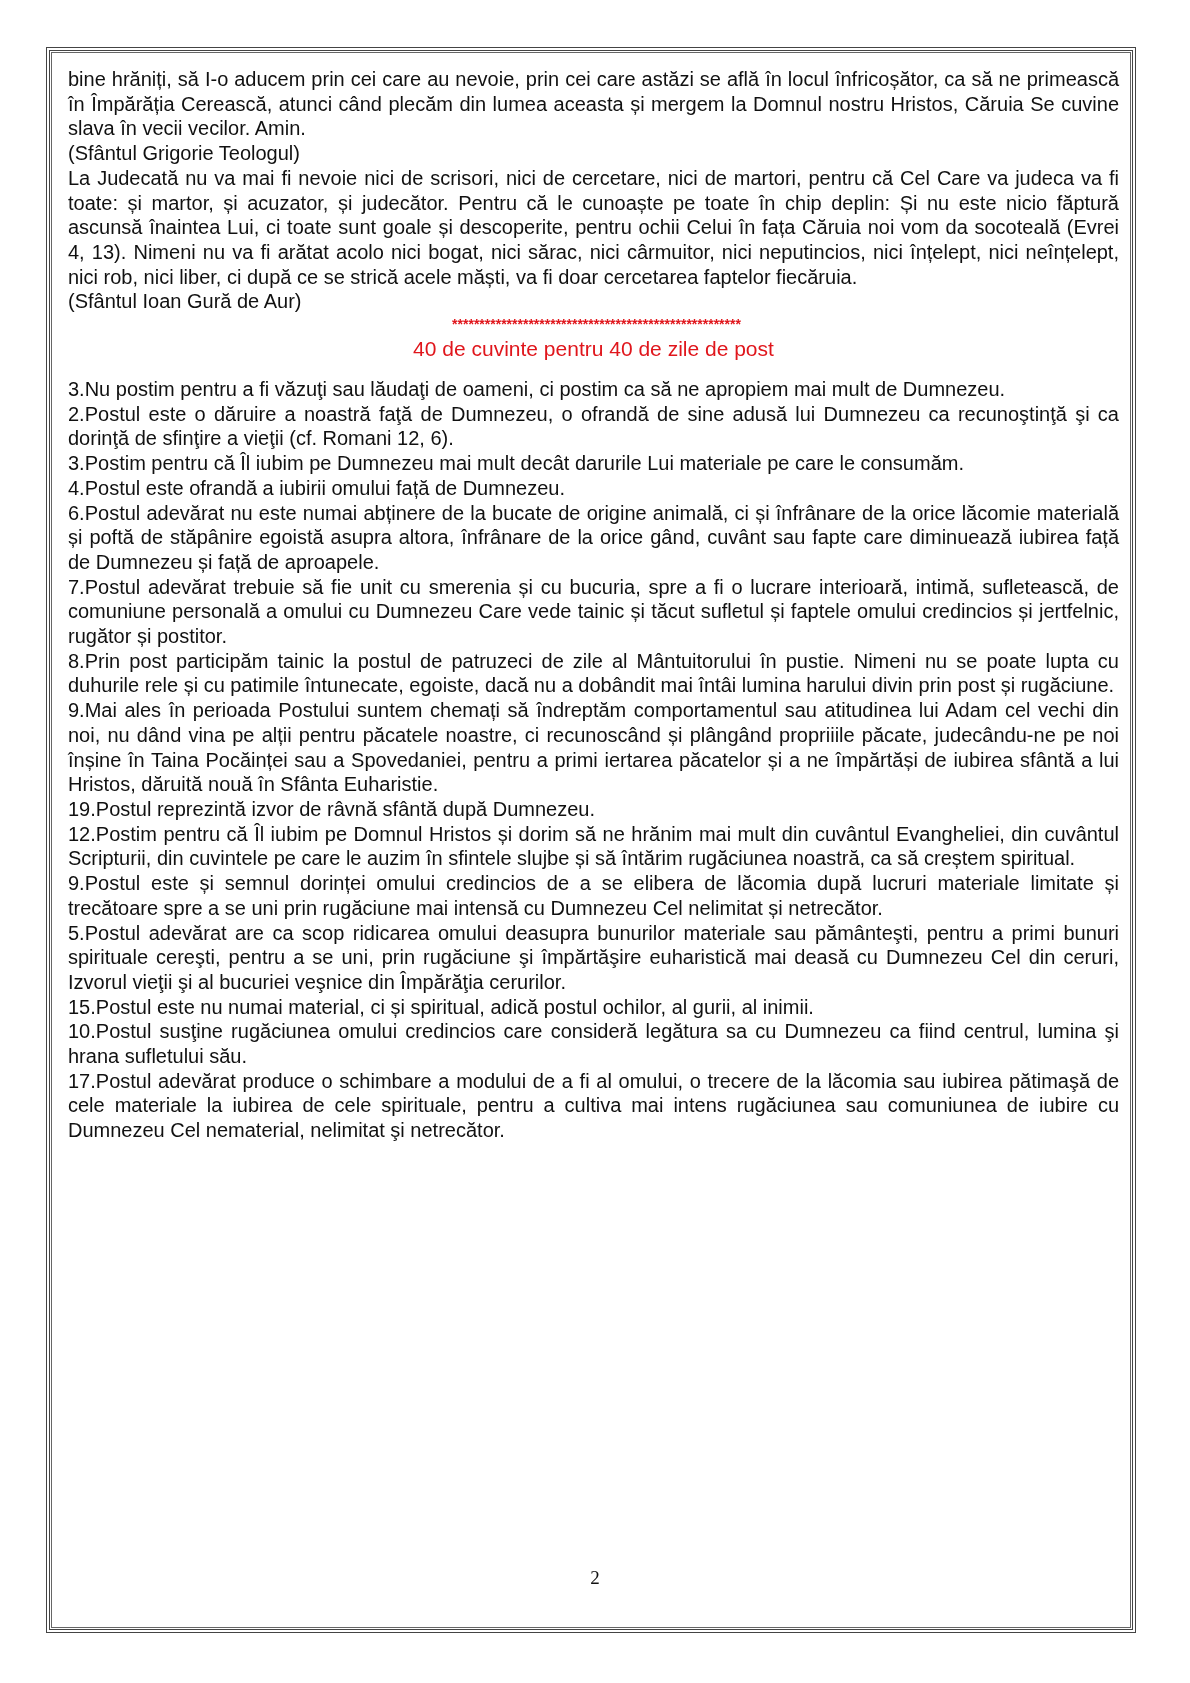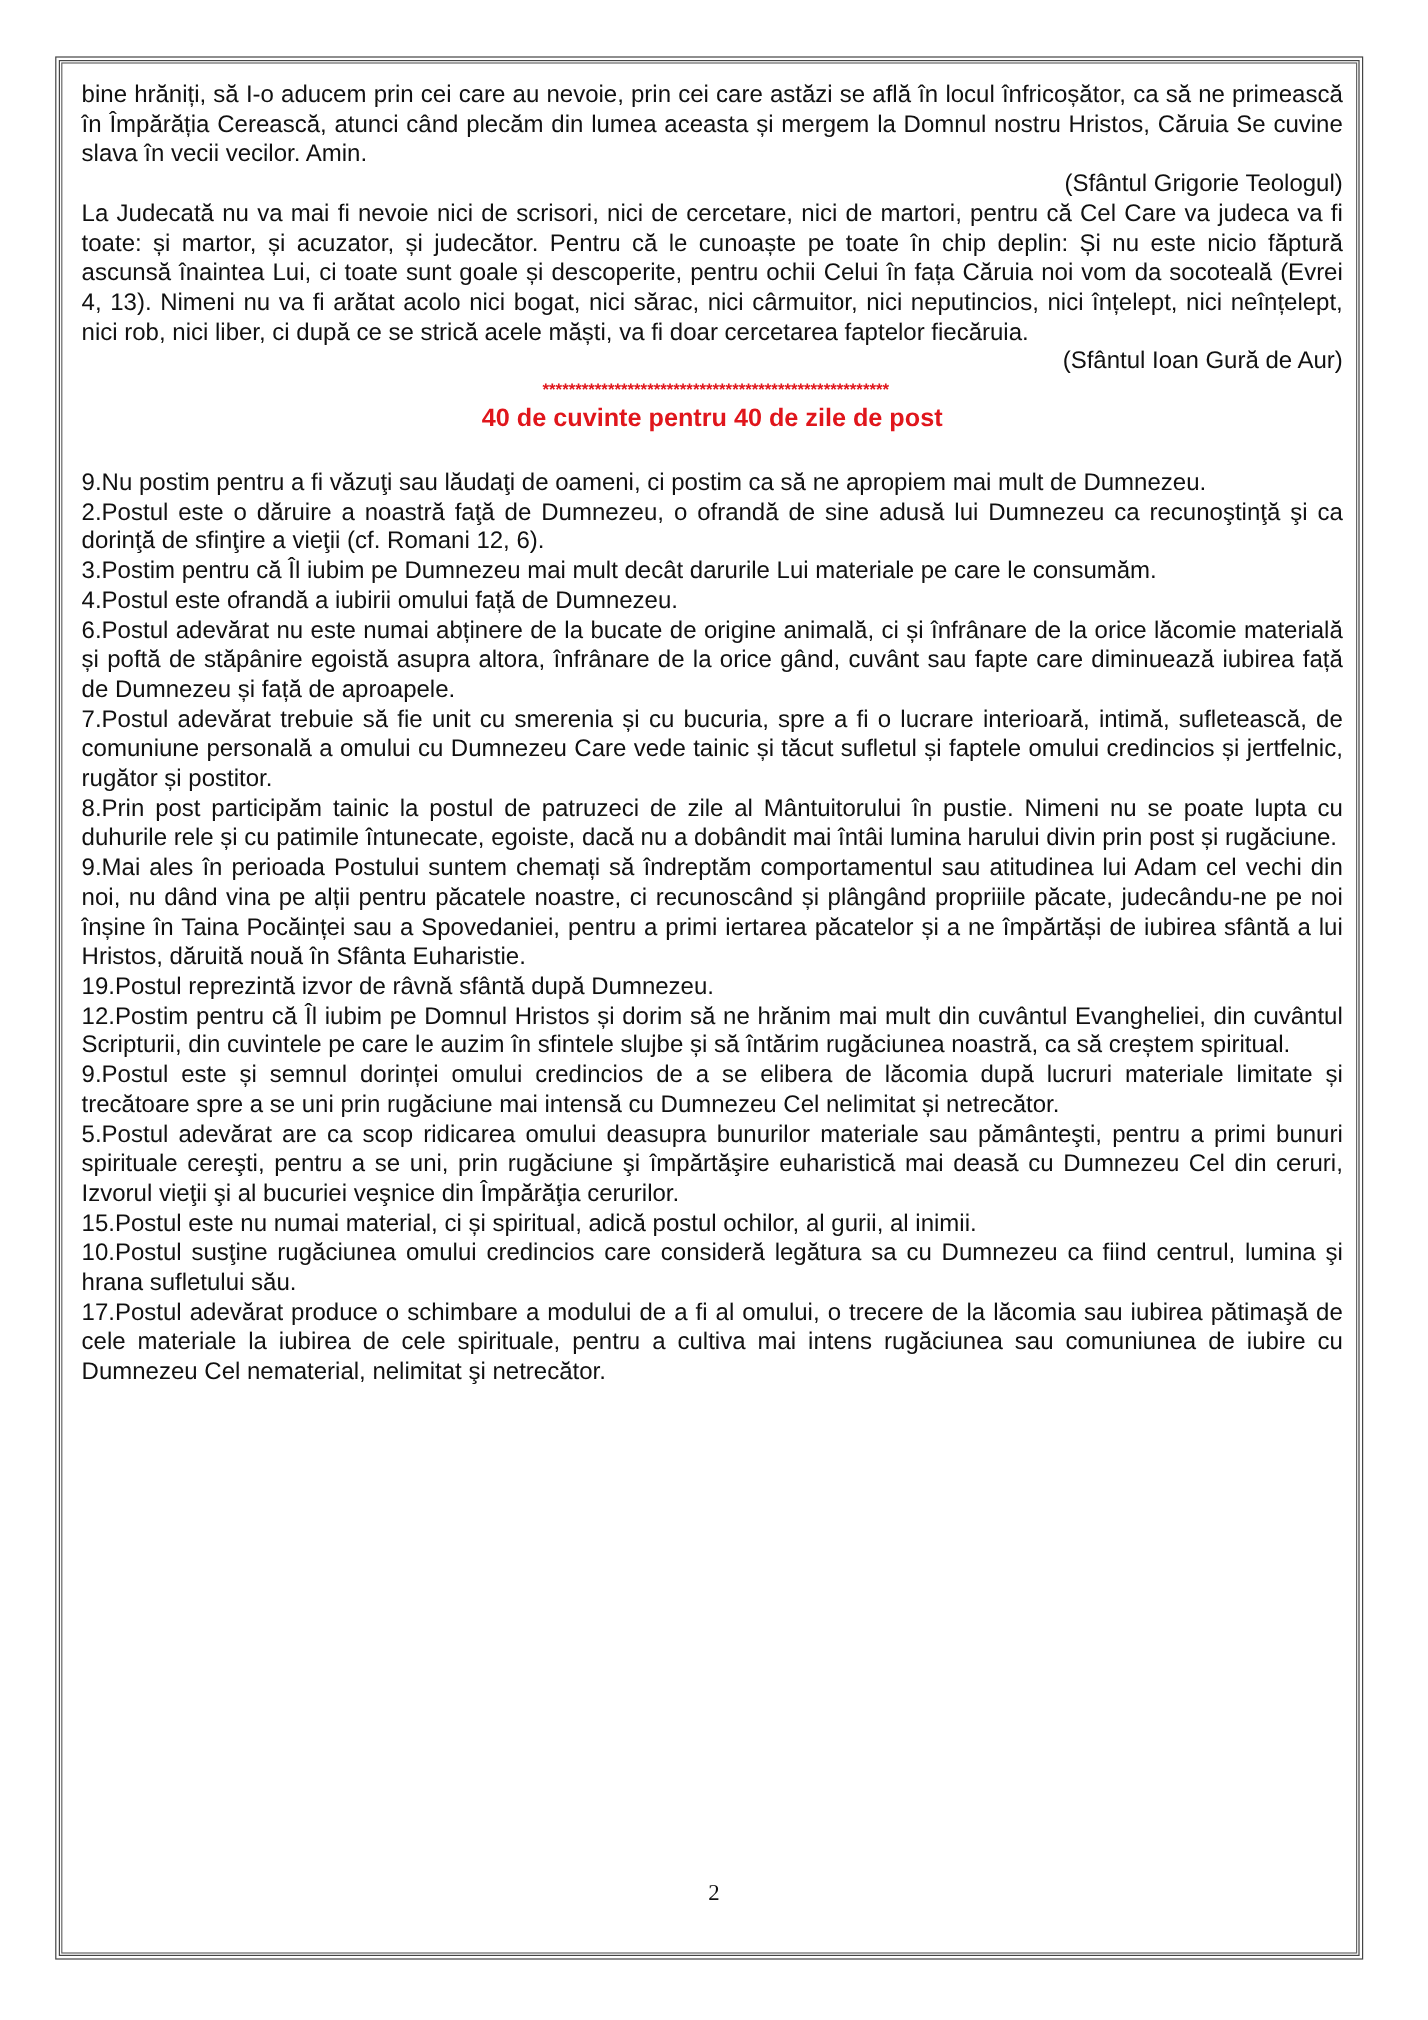--- a/index.html
+++ b/index.html
@@ -37,42 +37,42 @@
       font-family: "Liberation Sans", sans-serif;
       font-size: 20px;
       line-height: 24.7px;
       color: #111;
       text-align: justify;
     }
     .content p {
       margin: 0;
     }
     .attribution {
-      text-align: right;
+      text-align: left;
     }
     .separator {
       color: #e0161c;
       font-weight: bold;
       font-size: 14px;
       letter-spacing: 0px;
       text-align: center;
       line-height: 18px;
       margin-top: 1px;
       white-space: nowrap;
       overflow: hidden;
       padding-left: 6px;
     }
     .section-title {
       color: #e0161c;
-      font-weight: bold;
+      font-weight: normal;
       font-size: 21px;
       text-align: center;
       line-height: 26px;
       margin-top: 3px;
-      margin-bottom: 28px;
+      margin-bottom: 15px;
     }
     .list-item {
       text-align: justify;
     }
     .page-number {
       position: absolute;
       left: 0;
       width: 1190px;
       top: 1567px;
       text-align: center;
@@ -87,21 +87,21 @@
 <div class="page-frame"></div>
 
 <div class="content">
   <p>bine hrăniți, să I-o aducem prin cei care au nevoie, prin cei care astăzi se află în locul înfricoșător, ca să ne primească în Împărăția Cerească, atunci când plecăm din lumea aceasta și mergem la Domnul nostru Hristos, Căruia Se cuvine slava în vecii vecilor. Amin.</p>
   <p class="attribution">(Sfântul Grigorie Teologul)</p>
   <p>La Judecată nu va mai fi nevoie nici de scrisori, nici de cercetare, nici de martori, pentru că Cel Care va judeca va fi toate: și martor, și acuzator, și judecător. Pentru că le cunoaște pe toate în chip deplin: Și nu este nicio făptură ascunsă înaintea Lui, ci toate sunt goale și descoperite, pentru ochii Celui în fața Căruia noi vom da socoteală (Evrei 4, 13). Nimeni nu va fi arătat acolo nici bogat, nici sărac, nici cârmuitor, nici neputincios, nici înțelept, nici neînțelept, nici rob, nici liber, ci după ce se strică acele măști, va fi doar cercetarea faptelor fiecăruia.</p>
   <p class="attribution">(Sfântul Ioan Gură de Aur)</p>
   <div class="separator">*****************************************************</div>
   <div class="section-title">40 de cuvinte pentru 40 de zile de post</div>
 
-  <p class="list-item">9.Nu postim pentru a fi văzuţi sau lăudaţi de oameni, ci postim ca să ne apropiem mai mult de Dumnezeu.</p>
+  <p class="list-item">3.Nu postim pentru a fi văzuţi sau lăudaţi de oameni, ci postim ca să ne apropiem mai mult de Dumnezeu.</p>
   <p class="list-item">2.Postul este o dăruire a noastră faţă de Dumnezeu, o ofrandă de sine adusă lui Dumnezeu ca recunoştinţă şi ca dorinţă de sfinţire a vieţii (cf. Romani 12, 6).</p>
   <p class="list-item">3.Postim pentru că Îl iubim pe Dumnezeu mai mult decât darurile Lui materiale pe care le consumăm.</p>
   <p class="list-item">4.Postul este ofrandă a iubirii omului față de Dumnezeu.</p>
   <p class="list-item">6.Postul adevărat nu este numai abținere de la bucate de origine animală, ci și înfrânare de la orice lăcomie materială și poftă de stăpânire egoistă asupra altora, înfrânare de la orice gând, cuvânt sau fapte care diminuează iubirea față de Dumnezeu și față de aproapele.</p>
   <p class="list-item">7.Postul adevărat trebuie să fie unit cu smerenia și cu bucuria, spre a fi o lucrare interioară, intimă, sufletească, de comuniune personală a omului cu Dumnezeu Care vede tainic și tăcut sufletul și faptele omului credincios și jertfelnic, rugător și postitor.</p>
   <p class="list-item">8.Prin post participăm tainic la postul de patruzeci de zile al Mântuitorului în pustie. Nimeni nu se poate lupta cu duhurile rele și cu patimile întunecate, egoiste, dacă nu a dobândit mai întâi lumina harului divin prin post și rugăciune.</p>
   <p class="list-item">9.Mai ales în perioada Postului suntem chemați să îndreptăm comportamentul sau atitudinea lui Adam cel vechi din noi, nu dând vina pe alții pentru păcatele noastre, ci recunoscând și plângând propriiile păcate, judecându-ne pe noi înșine în  Taina Pocăinței sau a Spovedaniei, pentru a primi iertarea păcatelor și a ne împărtăși de iubirea sfântă a lui Hristos, dăruită nouă în Sfânta Euharistie.</p>
   <p class="list-item">19.Postul reprezintă izvor de râvnă sfântă după Dumnezeu.</p>
   <p class="list-item">12.Postim pentru că Îl iubim pe Domnul Hristos și dorim să ne hrănim mai mult din cuvântul Evangheliei, din cuvântul Scripturii, din cuvintele pe care le auzim în sfintele slujbe și să întărim rugăciunea noastră, ca să creștem spiritual.</p>
   <p class="list-item">9.Postul este și semnul dorinței omului credincios de a se elibera de lăcomia după lucruri materiale limitate și trecătoare spre a se uni prin rugăciune mai intensă cu Dumnezeu Cel nelimitat și netrecător.</p>

